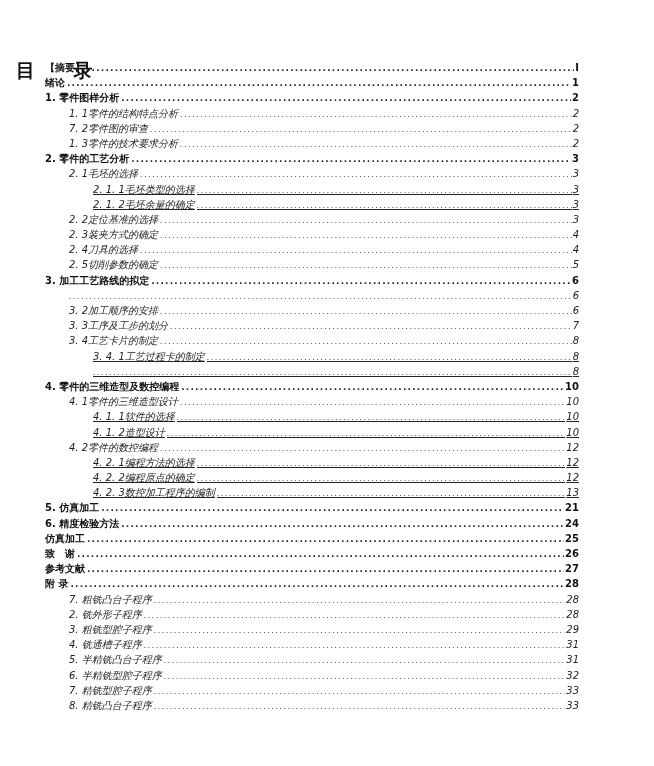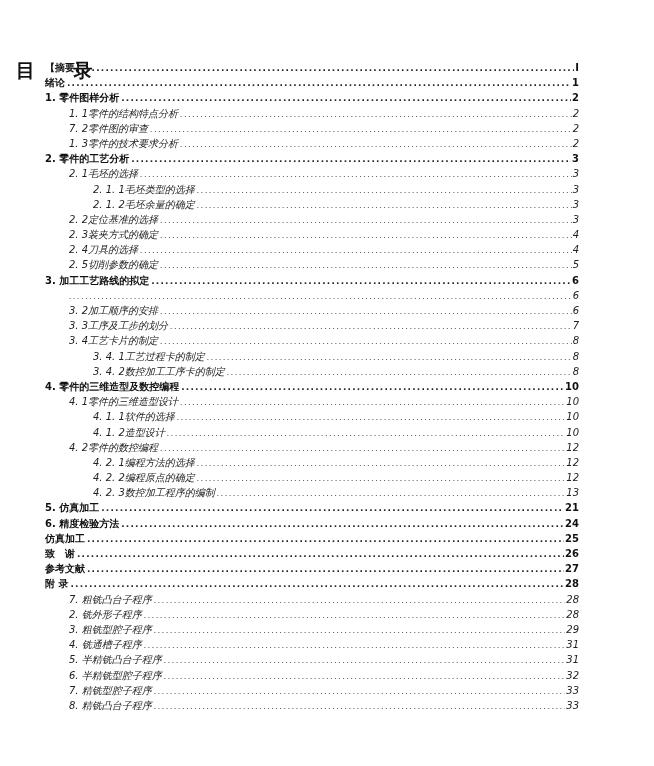--- a/index.html
+++ b/index.html
@@ -11,21 +11,21 @@
   .row { display: flex; align-items: baseline; height: 15.2px; line-height: 15.2px;
          font-size: 10px; white-space: nowrap; }
   .row .label { flex: 0 0 auto; padding-right: 2px; }
   .row .dots { flex: 1 1 auto; overflow: hidden; color: #555; letter-spacing: 1.2px;
                font-size: 9px; }
   .row .dots::before { content: "........................................................................................................................................................................................................................"; }
   .row .page { flex: 0 0 auto; padding-left: 1px; text-align: right; }
   .lvl1 { font-weight: bold; }
   .lvl1 .dots { color: #222; font-weight: bold; }
   .lvl2 { padding-left: 24px; color: #222; font-style: italic; }
-  .lvl3 { padding-left: 48px; font-style: italic; color: #222; }
+  .lvl3 { padding-left: 48px; font-style: italic; color: #222; text-decoration: underline; }
 </style>
 </head>
 <body>
 
 <div class="title">目  录</div>
 
 <div class="toc" id="toc">
     <div class="row lvl1">
       <span class="label">【摘要】</span>
       <span class="dots"></span>
@@ -119,21 +119,20 @@
       <span class="label">3. 4工艺卡片的制定</span>
       <span class="dots"></span>
       <span class="page">8</span>
     </div>
     <div class="row lvl3">
       <span class="label">3. 4. 1工艺过程卡的制定</span>
       <span class="dots"></span>
       <span class="page">8</span>
     </div>
     <div class="row lvl3">
-      <span class="label">3. 4. 2数控加工工序卡的制定</span>
       <span class="dots"></span>
       <span class="page">8</span>
     </div>
     <div class="row lvl1">
       <span class="label">4. 零件的三维造型及数控编程</span>
       <span class="dots"></span>
       <span class="page">10</span>
     </div>
     <div class="row lvl2">
       <span class="label">4. 1零件的三维造型设计</span>

